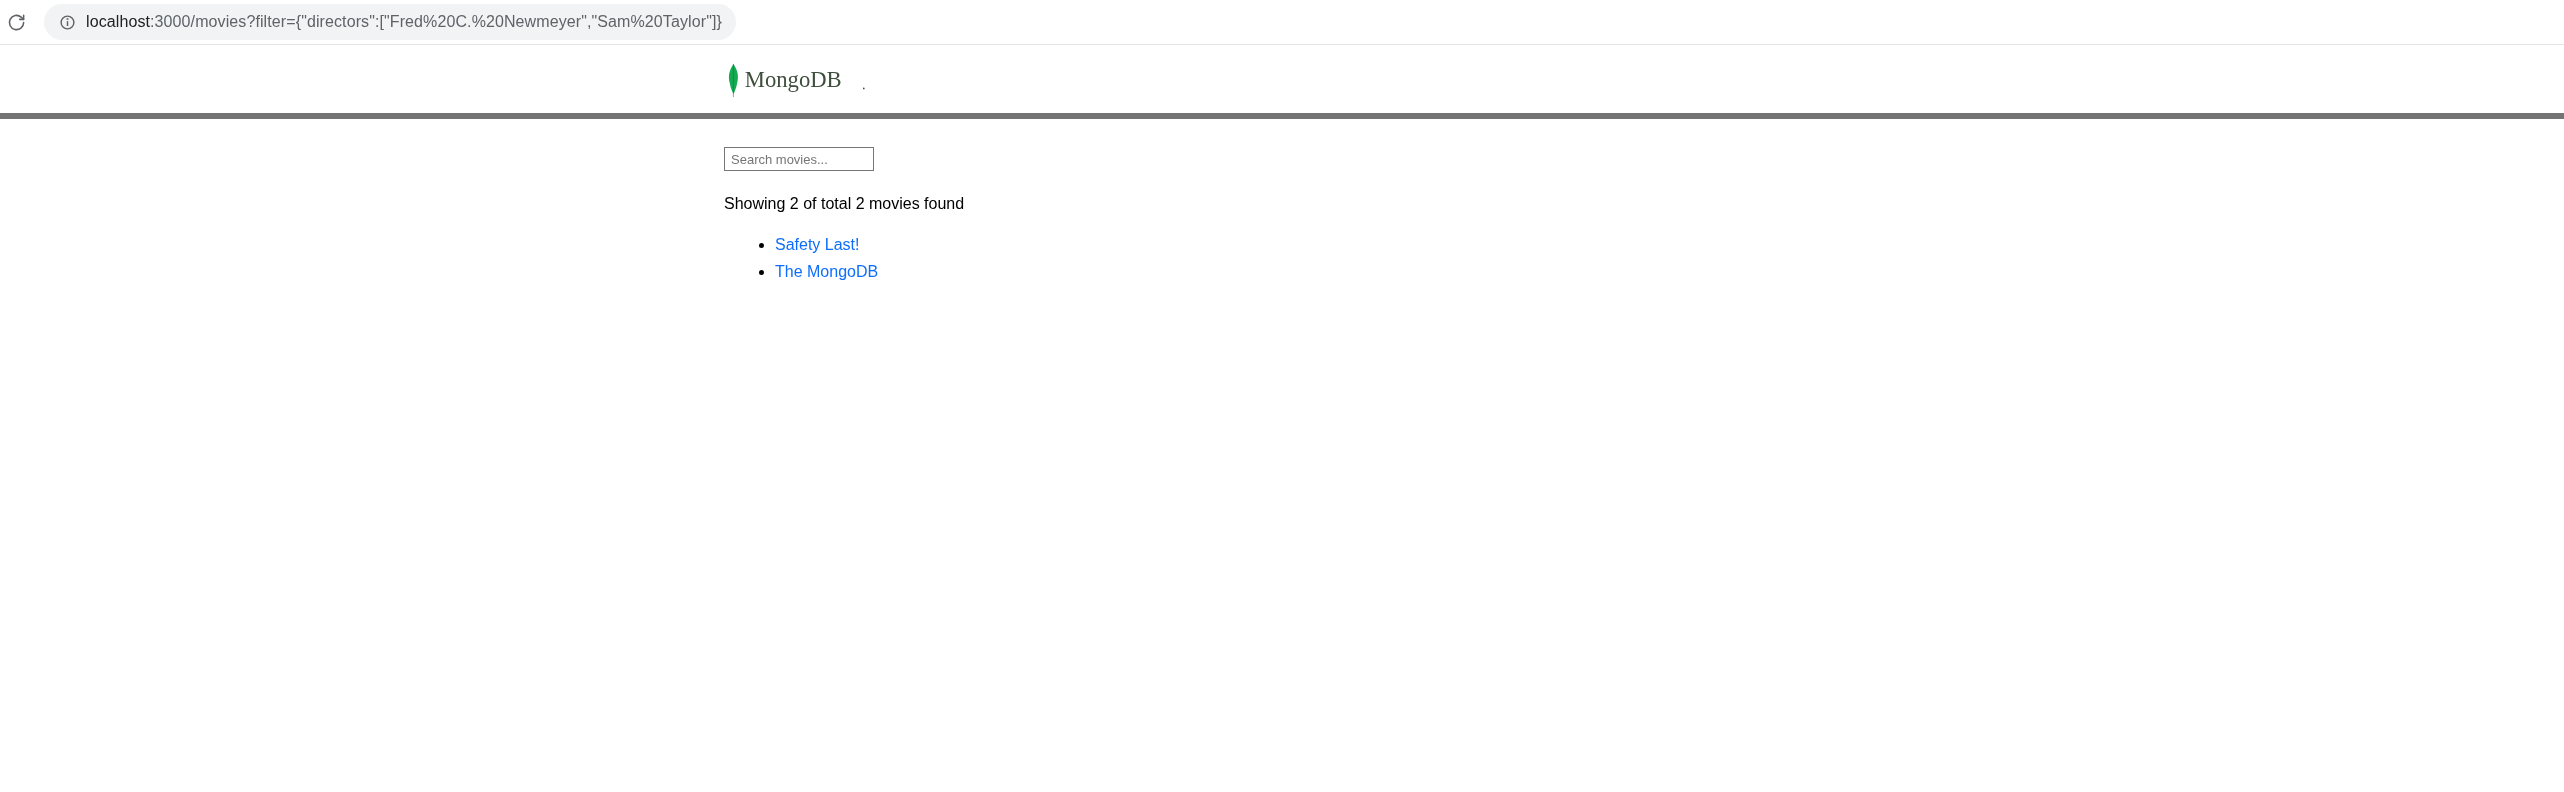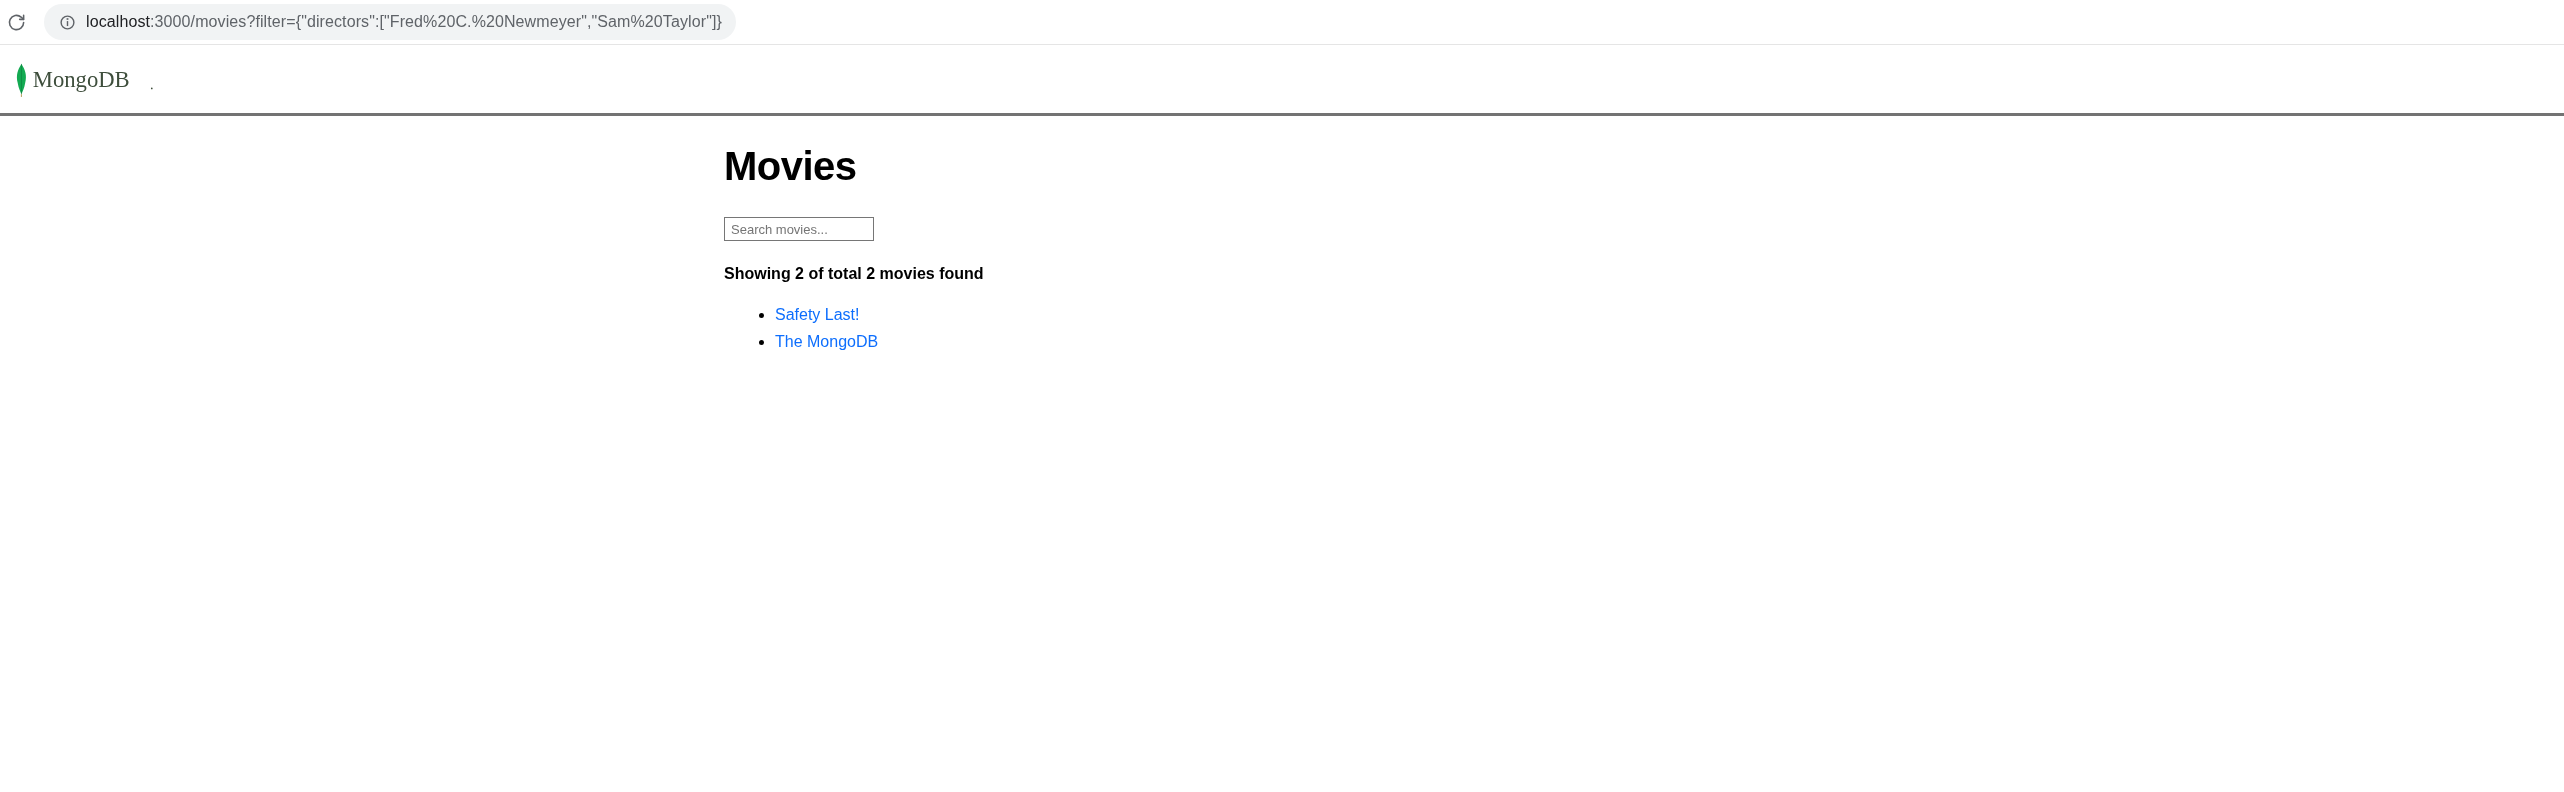--- a/index.html
+++ b/index.html
@@ -53,23 +53,23 @@
     }
     .url-text .host-prefix {
       color: #202124;
       text-align: right;
     }
     .url-text .path {
       color: #5f6368;
     }
     .page-wrapper {
       border-top: 1px solid #e5e5e5;
-      border-bottom: 3px solid #737373;
+      border-bottom: 6px solid #737373;
       display: flex;
-      justify-content: flex-start;
+      justify-content: center;
       background: #fff;
     }
     .header {
       width: 1140px;
       max-width: 100%;
       display: flex;
       align-items: center;
       justify-content: space-between;
       padding: 14px 12px;
     }
@@ -115,21 +115,20 @@
       font-size: 13px;
       font-family: inherit;
     }
     .search-input::placeholder {
       color: #757575;
     }
     .status-text {
       margin-top: 24px;
       font-size: 16px;
       color: #000;
-      font-weight: bold;
     }
     .movie-list {
       margin-top: 18px;
       padding-left: 42px;
       list-style: disc;
     }
     .movie-list li {
       font-size: 16px;
       line-height: 1.7;
       color: #000;
@@ -173,21 +172,20 @@
         <path d="M10 36 L10 39" stroke="#b8a76a" stroke-width="1.2"></path>
         <text x="22" y="29" font-family="Georgia, 'Times New Roman', serif" font-size="24" fill="#3e4e3c">MongoDB</text>
         <circle cx="148" cy="30" r="0.9" fill="#3e4e3c"></circle>
       </svg>
     </div>
   </div>
 </div>
 
 <div class="main">
   <div class="content">
-    <h1 class="page-title">Movies</h1>
     <input type="text" class="search-input" placeholder="Search movies..." style="">
     <p class="status-text">Showing 2 of total 2 movies found</p>
     <ul class="movie-list">
       <li><a href="#">Safety Last!</a></li>
       <li><a href="#">The MongoDB</a></li>
     </ul>
   </div>
 </div>
 
 </body></html>

